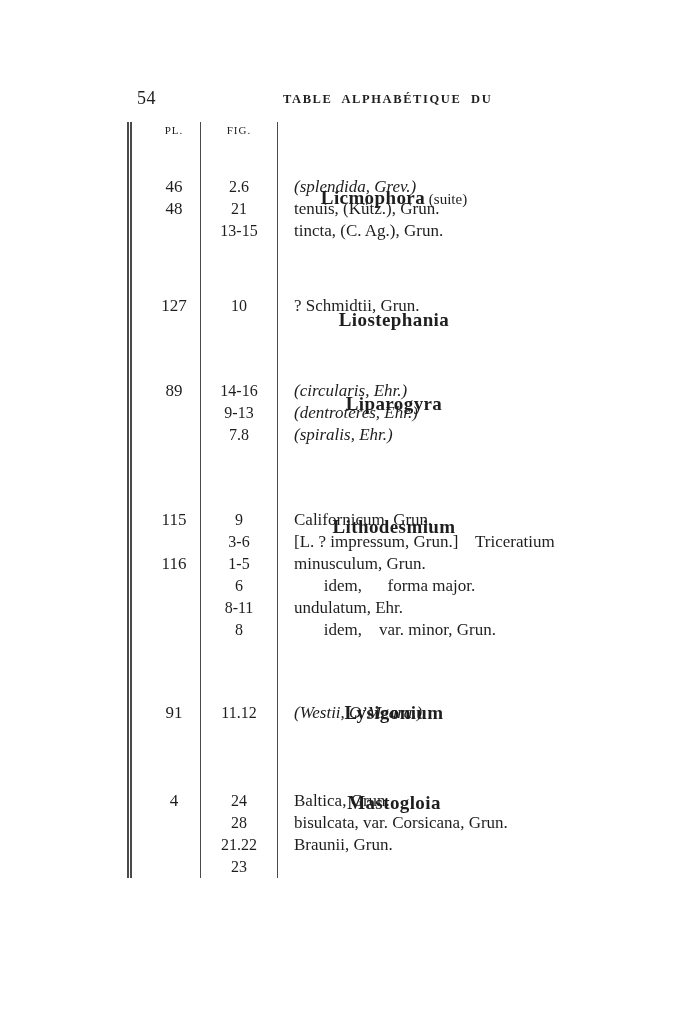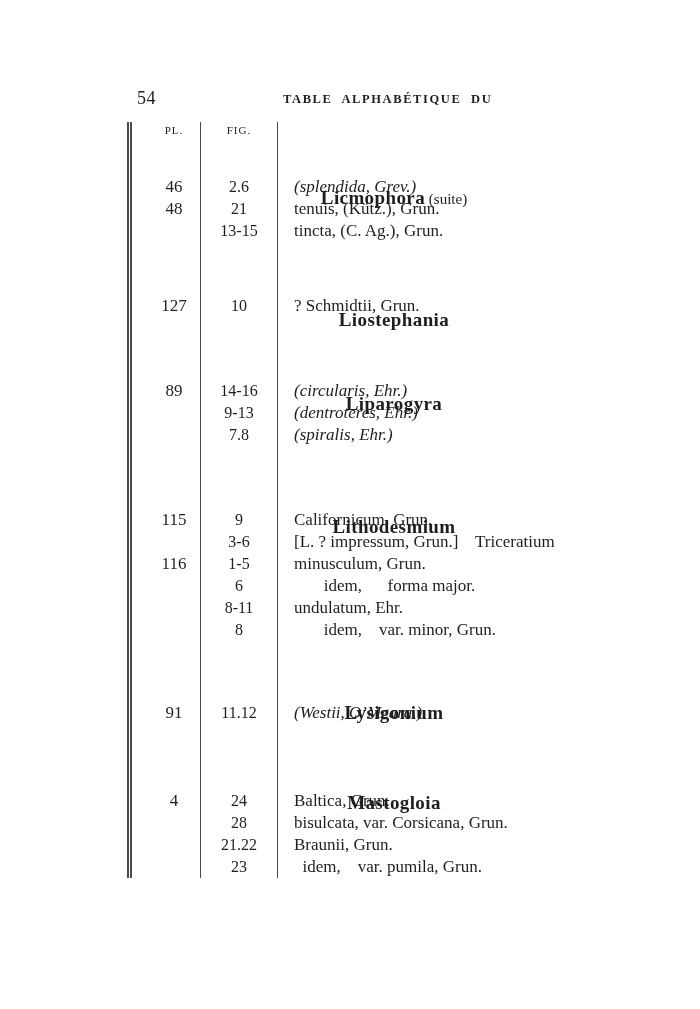--- a/index.html
+++ b/index.html
@@ -311,17 +311,16 @@
       <div class="c-desc">bisulcata, var. Corsicana, Grun.</div>
     </div>
     <div class="row entry">
       <div class="c-pl"></div>
       <div class="c-fig">21.22</div>
       <div class="c-desc">Braunii, Grun.</div>
     </div>
     <div class="row entry">
       <div class="c-pl"></div>
       <div class="c-fig">23</div>
-      <div class="c-desc">  idem,    var. pumila, Grun.</div>
     </div>
 
   </div>
 </div>
 
 </body></html>

